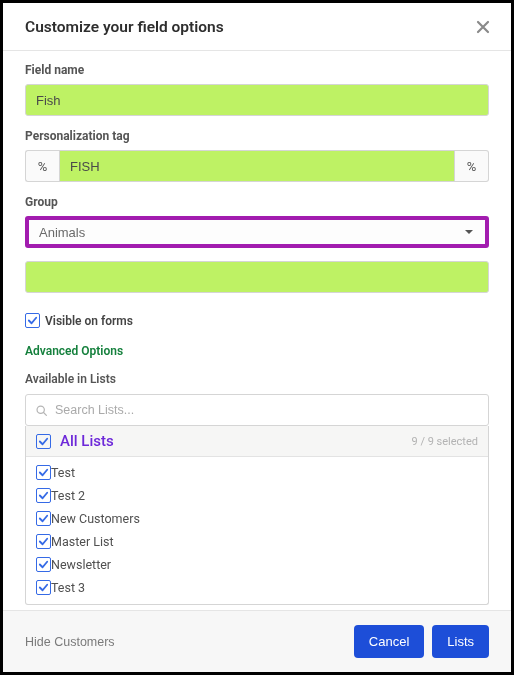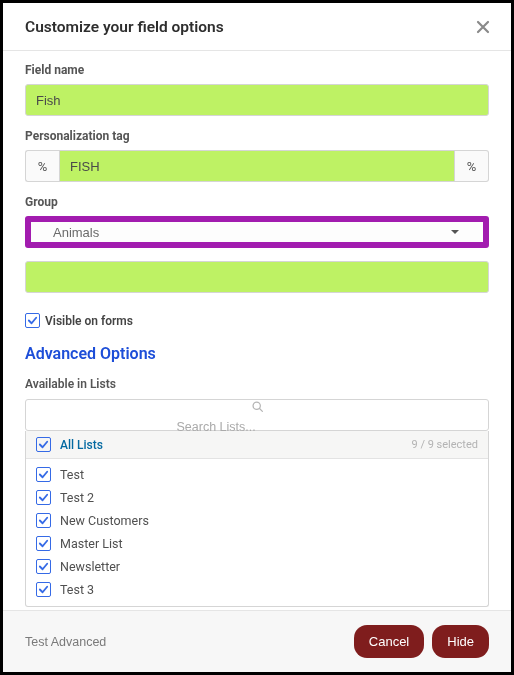--- a/index.html
+++ b/index.html
@@ -77,24 +77,24 @@
     .ptag-addon.left { border-radius: 3px 0 0 3px; border-right: none; }
     .ptag-addon.right { border-radius: 0 3px 3px 0; border-left: none; }
     .ptag-input {
       flex: 1;
       border-radius: 0;
     }
     .select-wrap { position: relative; }
     .select-input {
       width: 100%;
       height: 32px;
-      border: 6px solid #a21caf;
+      border: 4px solid #a21caf;
       border-radius: 3px;
       background: #fdfdfd;
-      padding: 0 22px;
+      padding: 0 10px;
       font-size: 13px;
       color: #6a6a6a;
       text-align: left;
       cursor: pointer;
       display: flex;
       align-items: center;
       justify-content: space-between;
     }
     .caret-down {
       width: 0; height: 0;
@@ -120,40 +120,39 @@
       cursor: pointer;
       flex-shrink: 0;
     }
     .cb svg { display: block; }
     .checkbox-row .lbl {
       font-size: 12px;
       font-weight: 600;
       color: #444;
     }
     .section-title {
-      font-size: 16px;
+      font-size: 12px;
       font-weight: 600;
-      color: #1d4ed8;
+      color: #15803d;
       margin-bottom: 14px;
     }
     .sub-title {
       font-size: 12px;
       font-weight: 600;
       color: #555;
       margin-bottom: 8px;
     }
     .search-wrap {
       border: 1px solid #d5d5d5;
       border-radius: 3px;
       height: 32px;
       display: flex;
       align-items: center;
       padding: 0 9px;
       gap: 7px;
-      flex-direction: column;
     }
     .search-wrap input {
       border: none;
       outline: none;
       flex: 1;
       font-size: 12.5px;
       color: #555;
       background: transparent;
     }
     .search-wrap input::placeholder { color: #aaa; }
@@ -168,28 +167,27 @@
     }
     .all-row {
       background: #f6f6f5;
       border-bottom: 1px solid #e3e3e3;
       padding: 6px 10px;
       display: flex;
       align-items: center;
       justify-content: space-between;
     }
     .all-row .left { display: flex; align-items: center; gap: 9px; }
-    .all-row .name { font-size: 12px; color: #0369a1; font-weight: 500; }
+    .all-row .name { font-size: 15px; color: #6d28d9; font-weight: 500; }
     .all-row .count { font-size: 11px; color: #b3b3b3; }
     .list-items { padding: 4px 0 5px 0; }
     .list-item {
       padding: 4px 10px;
       display: flex;
       align-items: center;
-      gap: 9px;
     }
     .list-item .name { font-size: 12.5px; color: #505050; }
     .footer {
       background: #f7f7f7;
       border-top: 1px solid #e5e5e5;
       padding: 14px 22px;
       display: flex;
       align-items: center;
       justify-content: space-between;
     }
@@ -197,26 +195,26 @@
       font-size: 12.5px;
       color: #7a7a7a;
       background: none;
       border: none;
       cursor: pointer;
     }
     .footer-btns { display: flex; gap: 8px; }
     .btn {
       height: 33px;
       padding: 0 15px;
-      border-radius: 13px;
+      border-radius: 4px;
       border: none;
       font-size: 13px;
       font-weight: 500;
       cursor: pointer;
-      background: #7f1d1d;
+      background: #1d4ed8;
       color: #fff;
     }
   </style>
 </head>
 <body>
 
 <div class="inner">
   <div class="header">
     <h1>Customize your field options</h1>
     <button class="close-btn">
@@ -336,19 +334,19 @@
               </svg>
             </span>
             <span class="name">Test 3</span>
           </div>
         </div>
     </div>
 
   </div>
 
   <div class="footer">
-    <button class="hide-adv">Test Advanced</button>
+    <button class="hide-adv">Hide Customers</button>
     <div class="footer-btns">
       <button class="btn">Cancel</button>
-      <button class="btn">Hide</button>
+      <button class="btn">Lists</button>
     </div>
   </div>
 </div>
 
 </body></html>

